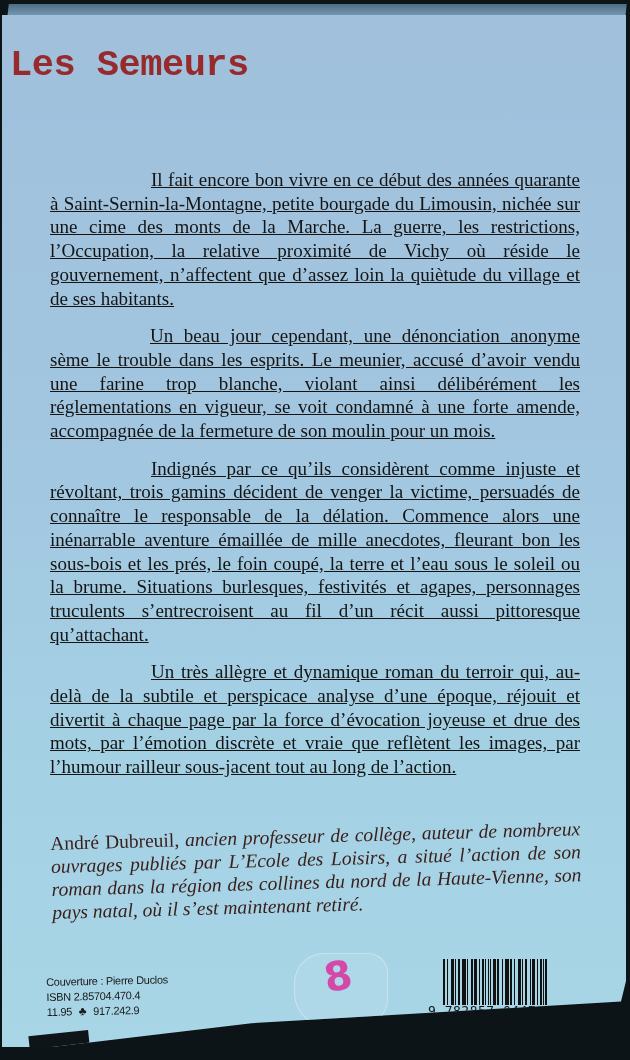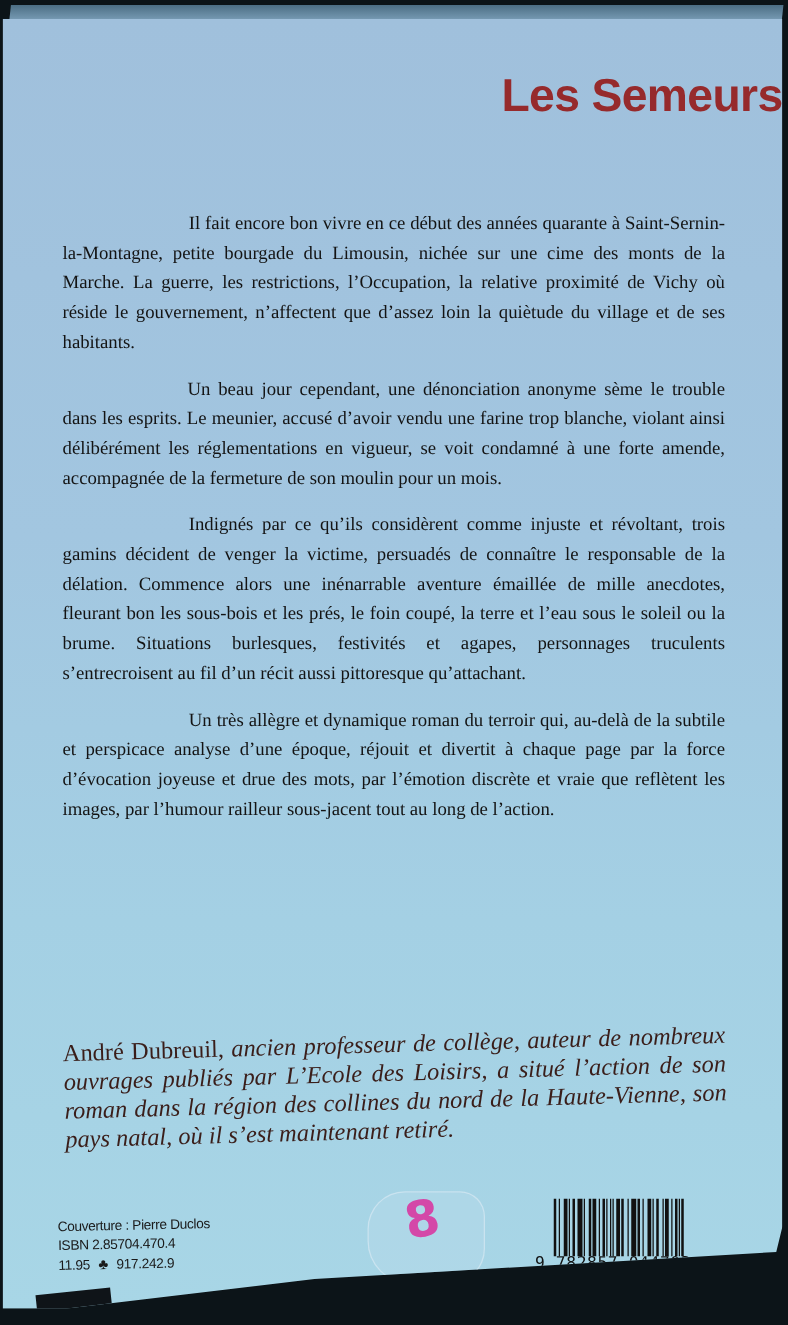--- a/index.html
+++ b/index.html
@@ -33,38 +33,39 @@
       height: 1032px;
       background: linear-gradient(180deg, #a0c0dc 0%, #a2c6e0 40%, #a4d0e4 70%, #a8d6e6 100%);
       clip-path: polygon(0 0, 100% 0, 100% 93.6%, 99.2% 95.6%, 40% 97.7%, 8% 100%, 0 100%);
       font-family: "Liberation Serif", "DejaVu Serif", serif;
       color: #141414;
     }
     .title {
       position: absolute;
       left: 0;
       width: 100%;
-      top: 42px;
-      text-align: right;
-      font-family: Liberation Sans, sans-serif;
+      top: 30px;
+      text-align: left;
+      font-family: Liberation Mono, monospace;
       font-weight: bold;
       font-size: 37px;
       line-height: 40px;
       color: #962a2c;
       letter-spacing: -0.5px;
     }
     .title div { margin-left: 8px; }
     .body-text {
       position: absolute;
       left: 48px;
       width: 530px;
       top: 153px;
-      font-size: 15px;
+      font-size: 19px;
       line-height: 23.7px;
       text-align: justify;
+      text-decoration: underline;
     }
     .para {
       margin: 0 0 14px 0;
       text-indent: 101px;
       hyphens: manual;
     }
     .para.p2 { text-indent: 100px; }
     .author {
       position: absolute;
       left: 48px;

